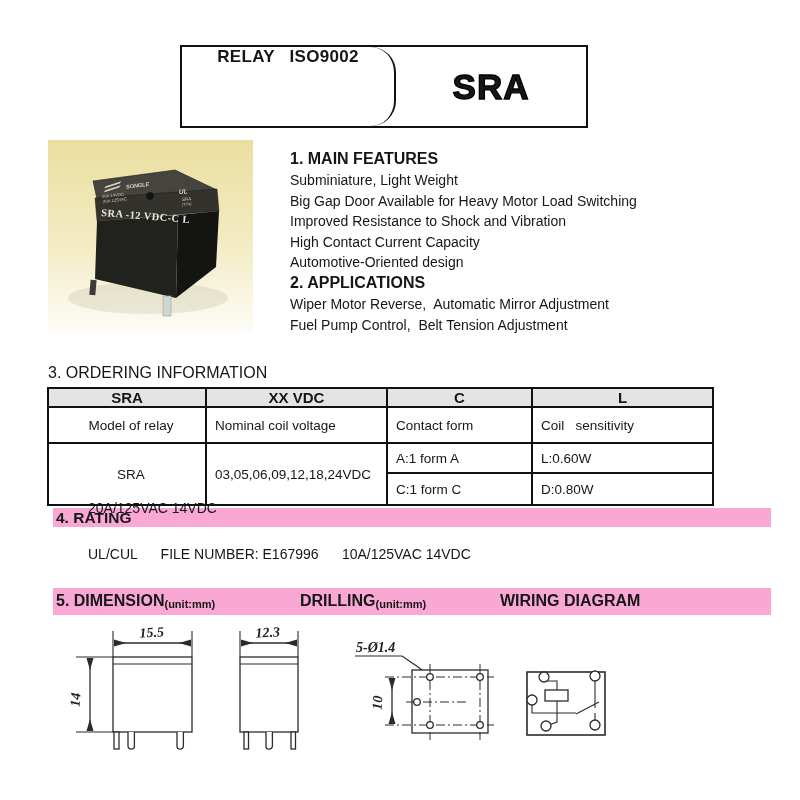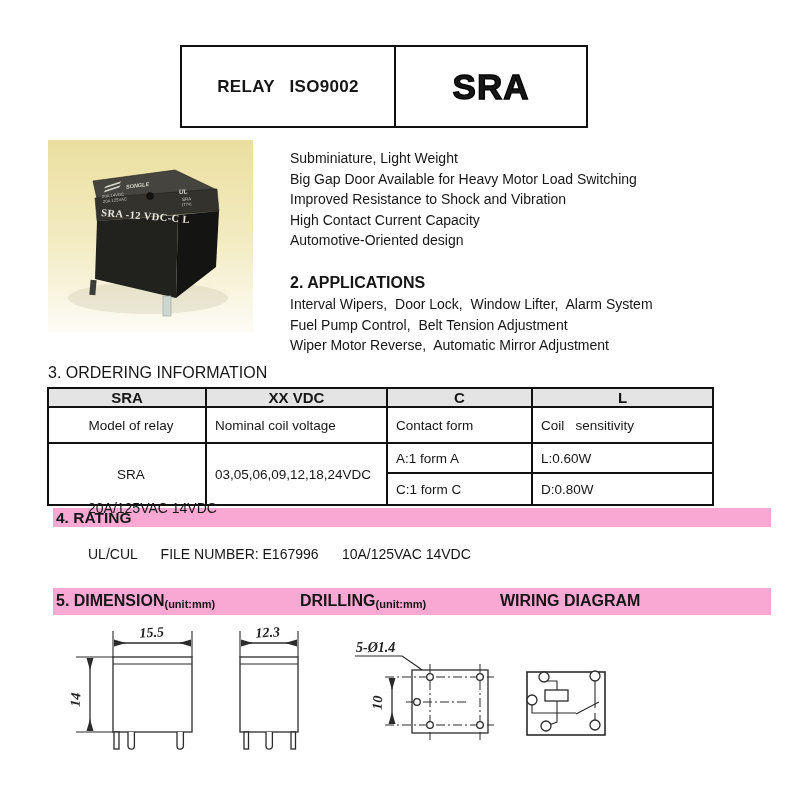--- a/index.html
+++ b/index.html
@@ -4,22 +4,22 @@
 <style>
   html,body { margin:0; padding:0; background:#ffffff; }
   .page {
     position:relative; width:800px; height:800px; background:#fff;
     font-family:"Liberation Sans", sans-serif; color:#161616; overflow:hidden;
   }
   
   .header-box { position:absolute; left:180px; top:45px; width:408px; height:83px;
     border:2.5px solid #111; display:flex; box-sizing:border-box; background:#fff; }
   .header-left { width:212px; border-right:2px solid #111; display:flex;
-    align-items:center; justify-content:center; font-weight:bold; font-size:17px;
-    white-space:pre; letter-spacing:.3px; }
+    justify-content:center; font-weight:bold; font-size:17px;
+    white-space:pre; letter-spacing:.3px;border-radius:25px; }
   .header-right { flex:1; display:flex; align-items:center; justify-content:center; }
   .header-right span { font-weight:bold; font-size:35px; letter-spacing:1px;
     -webkit-text-stroke:1.3px #000; }
   
   .photo { position:absolute; left:48px; top:140px; width:205px; height:192px; }
   
   .sec { position:absolute; left:290px; }
   .sec-title { font-size:16px; font-weight:bold; line-height:22px; }
   .sec-items { }
   .sec-items div { font-size:14px; line-height:20.5px; white-space:pre-wrap; }
@@ -101,35 +101,35 @@
       <text x="55" y="63" font-size="4.3" fill="#c9c6bc" transform="rotate(-6 55 63)">20A 125VAC</text>
       <circle cx="102" cy="56" r="3.4" fill="#151512" stroke="#000" stroke-width="0.5"></circle>
       <text x="131" y="54" font-size="6.5" font-weight="bold" font-style="italic" fill="#d9d6cb" transform="rotate(-4 131 54)">UL</text>
       <text x="134" y="61" font-size="4.6" fill="#c9c6bc" transform="rotate(-4 134 61)">SRA</text>
       <text x="134" y="66" font-size="4" fill="#c9c6bc" transform="rotate(-4 134 66)">(T74)</text>
       <text x="53" y="76" font-size="10.5" font-weight="bold" font-family="Liberation Serif, serif" fill="#e9e7df" letter-spacing="0.4" transform="rotate(4.5 53 76)">SRA -12 VDC-C L</text>
     </svg>
   </div>
 
   <div class="sec features">
+    <div class="sec-title">1. MAIN FEATURES</div>
     <div class="sec-items">
       <div>Subminiature, Light Weight</div>
       <div>Big Gap Door Available for Heavy Motor Load Switching</div>
       <div>Improved Resistance to Shock and Vibration</div>
       <div>High Contact Current Capacity</div>
       <div>Automotive-Oriented design</div>
     </div>
   </div>
 
   <div class="sec applications">
     <div class="sec-title">2. APPLICATIONS</div>
     <div class="sec-items">
-      <div>Interval Wipers,  Door Lock,  Window Lifter,  Alarm System</div>
+      <div>Wiper Motor Reverse,  Automatic Mirror Adjustment</div>
       <div>Fuel Pump Control,  Belt Tension Adjustment</div>
-      <div>Wiper Motor Reverse,  Automatic Mirror Adjustment</div>
     </div>
   </div>
 
   <div class="ordering-title">3. ORDERING INFORMATION</div>
   <table class="order">
     <colgroup>
         <col style="width:158px">
         <col style="width:181px">
         <col style="width:145px">
         <col style="width:181px">

